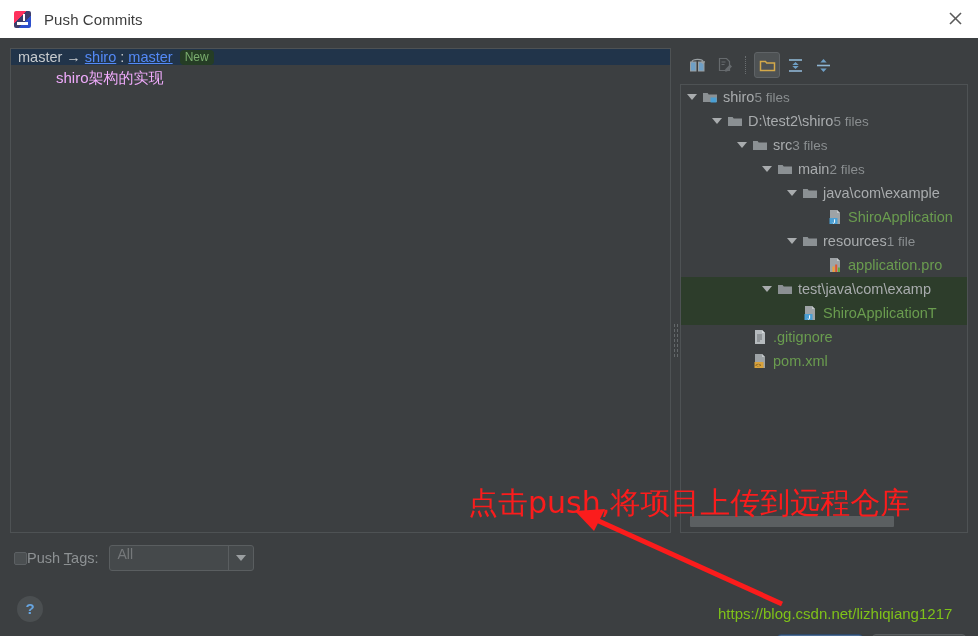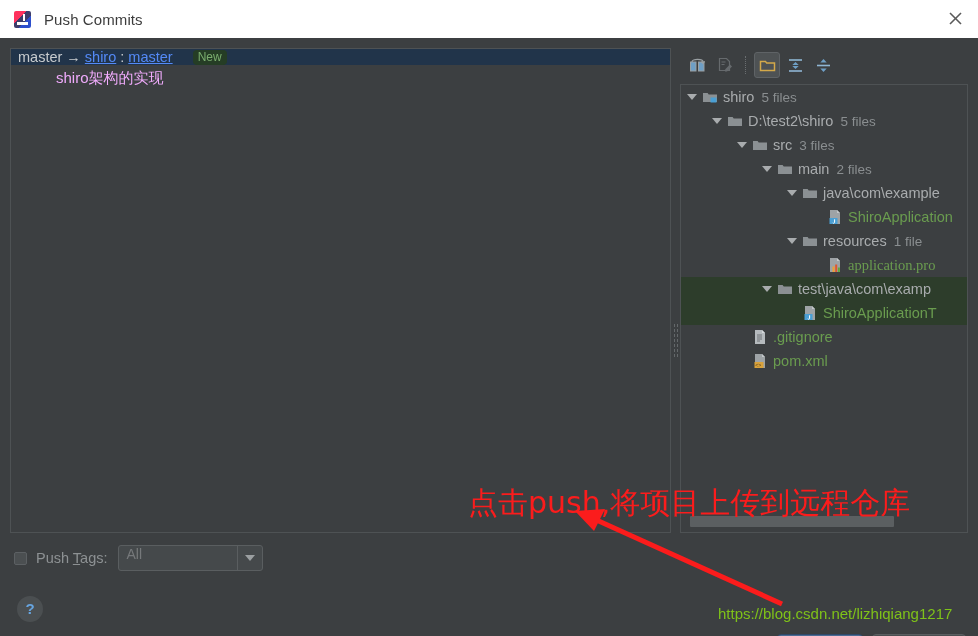--- a/index.html
+++ b/index.html
@@ -118,21 +118,21 @@
     font-size: 14.5px;
     color: #c7cbce;
     padding: 0 4px;
   }
   .commit-branch-row .colon {
     padding: 0 4px;
     font-size: 14.5px;
     color: #c7cbce;
   }
   .badge-new {
-    margin-left: 20px;
+    margin-left: 7px;
     background: #253d25;
     color: #7aad6e;
     font-size: 12px;
     padding: 1px 5px 2px 5px;
     border-radius: 4px;
     line-height: 1;
   }
   .commit-item {
     padding: 4px 0 0 45px;
     font-size: 15px;
@@ -228,21 +228,20 @@
   }
   .tw.hidden { visibility: hidden; }
   .tree-label {
     font-size: 14.5px;
     color: #a9acae;
   }
   .tree-label.green { color: #6a9c4f; }
   .tree-count {
     font-size: 13.5px;
     color: #8a8e90;
-    margin-left: 7px;
   }
   .ico { flex: 0 0 auto; margin-right: 5px; display: block; }
 
   .tree-hscroll {
     position: absolute;
     left: 1px;
     bottom: 5px;
     width: 284px;
     height: 12px;
   }
@@ -262,21 +261,20 @@
     align-items: center;
   }
   .chk {
     width: 13px; height: 13px;
     background: #4b4f51;
     border: 1px solid #5c6063;
     border-radius: 2px;
     box-sizing: border-box;
   }
   .push-tags-label {
-    margin-left: 9px;
     font-size: 14.5px;
     color: #8d9193;
   }
   .push-tags-label u { text-decoration: underline; }
   .combo {
     margin-left: 10px;
     width: 145px;
     height: 26px;
     background: #45494b;
     border: 1px solid #5a5e60;
@@ -505,21 +503,21 @@
               <span class="tree-label green">ShiroApplication</span>
             </div>
             <div class="tree-row" style="padding-left: 106px;">
               <div class="tw"></div>
               <svg width="16" height="16" viewBox="0 0 16 16" class="ico">
                 <path d="M1 4 h4.6 l1.1 1.5 H15 V13 H1 Z" fill="#8b9093"></path>
               </svg>
               <span class="tree-label">resources</span>
               <span class="tree-count">1 file</span>
             </div>
-            <div class="tree-row" style="padding-left: 131px; font-family: Liberation Serif, serif;">
+            <div class="tree-row" style="padding-left: 131px;">
               <div class="tw hidden"></div>
               <svg width="16" height="16" viewBox="0 0 16 16" class="ico">
                 <path d="M3 1 h7 l3 3 v11 H3 Z" fill="#9ea3a6"></path>
                 <path d="M10 1 l3 3 h-3 z" fill="#c3c7ca"></path>
                 <rect x="5.5" y="9.5" width="2" height="5.5" fill="#f0a030"></rect>
                 <rect x="8.2" y="7.5" width="2" height="7.5" fill="#e0552f"></rect>
                 <rect x="10.9" y="10.5" width="2" height="4.5" fill="#63a83c"></rect>
               </svg>
               <span class="tree-label green">application.pro</span>
             </div>

